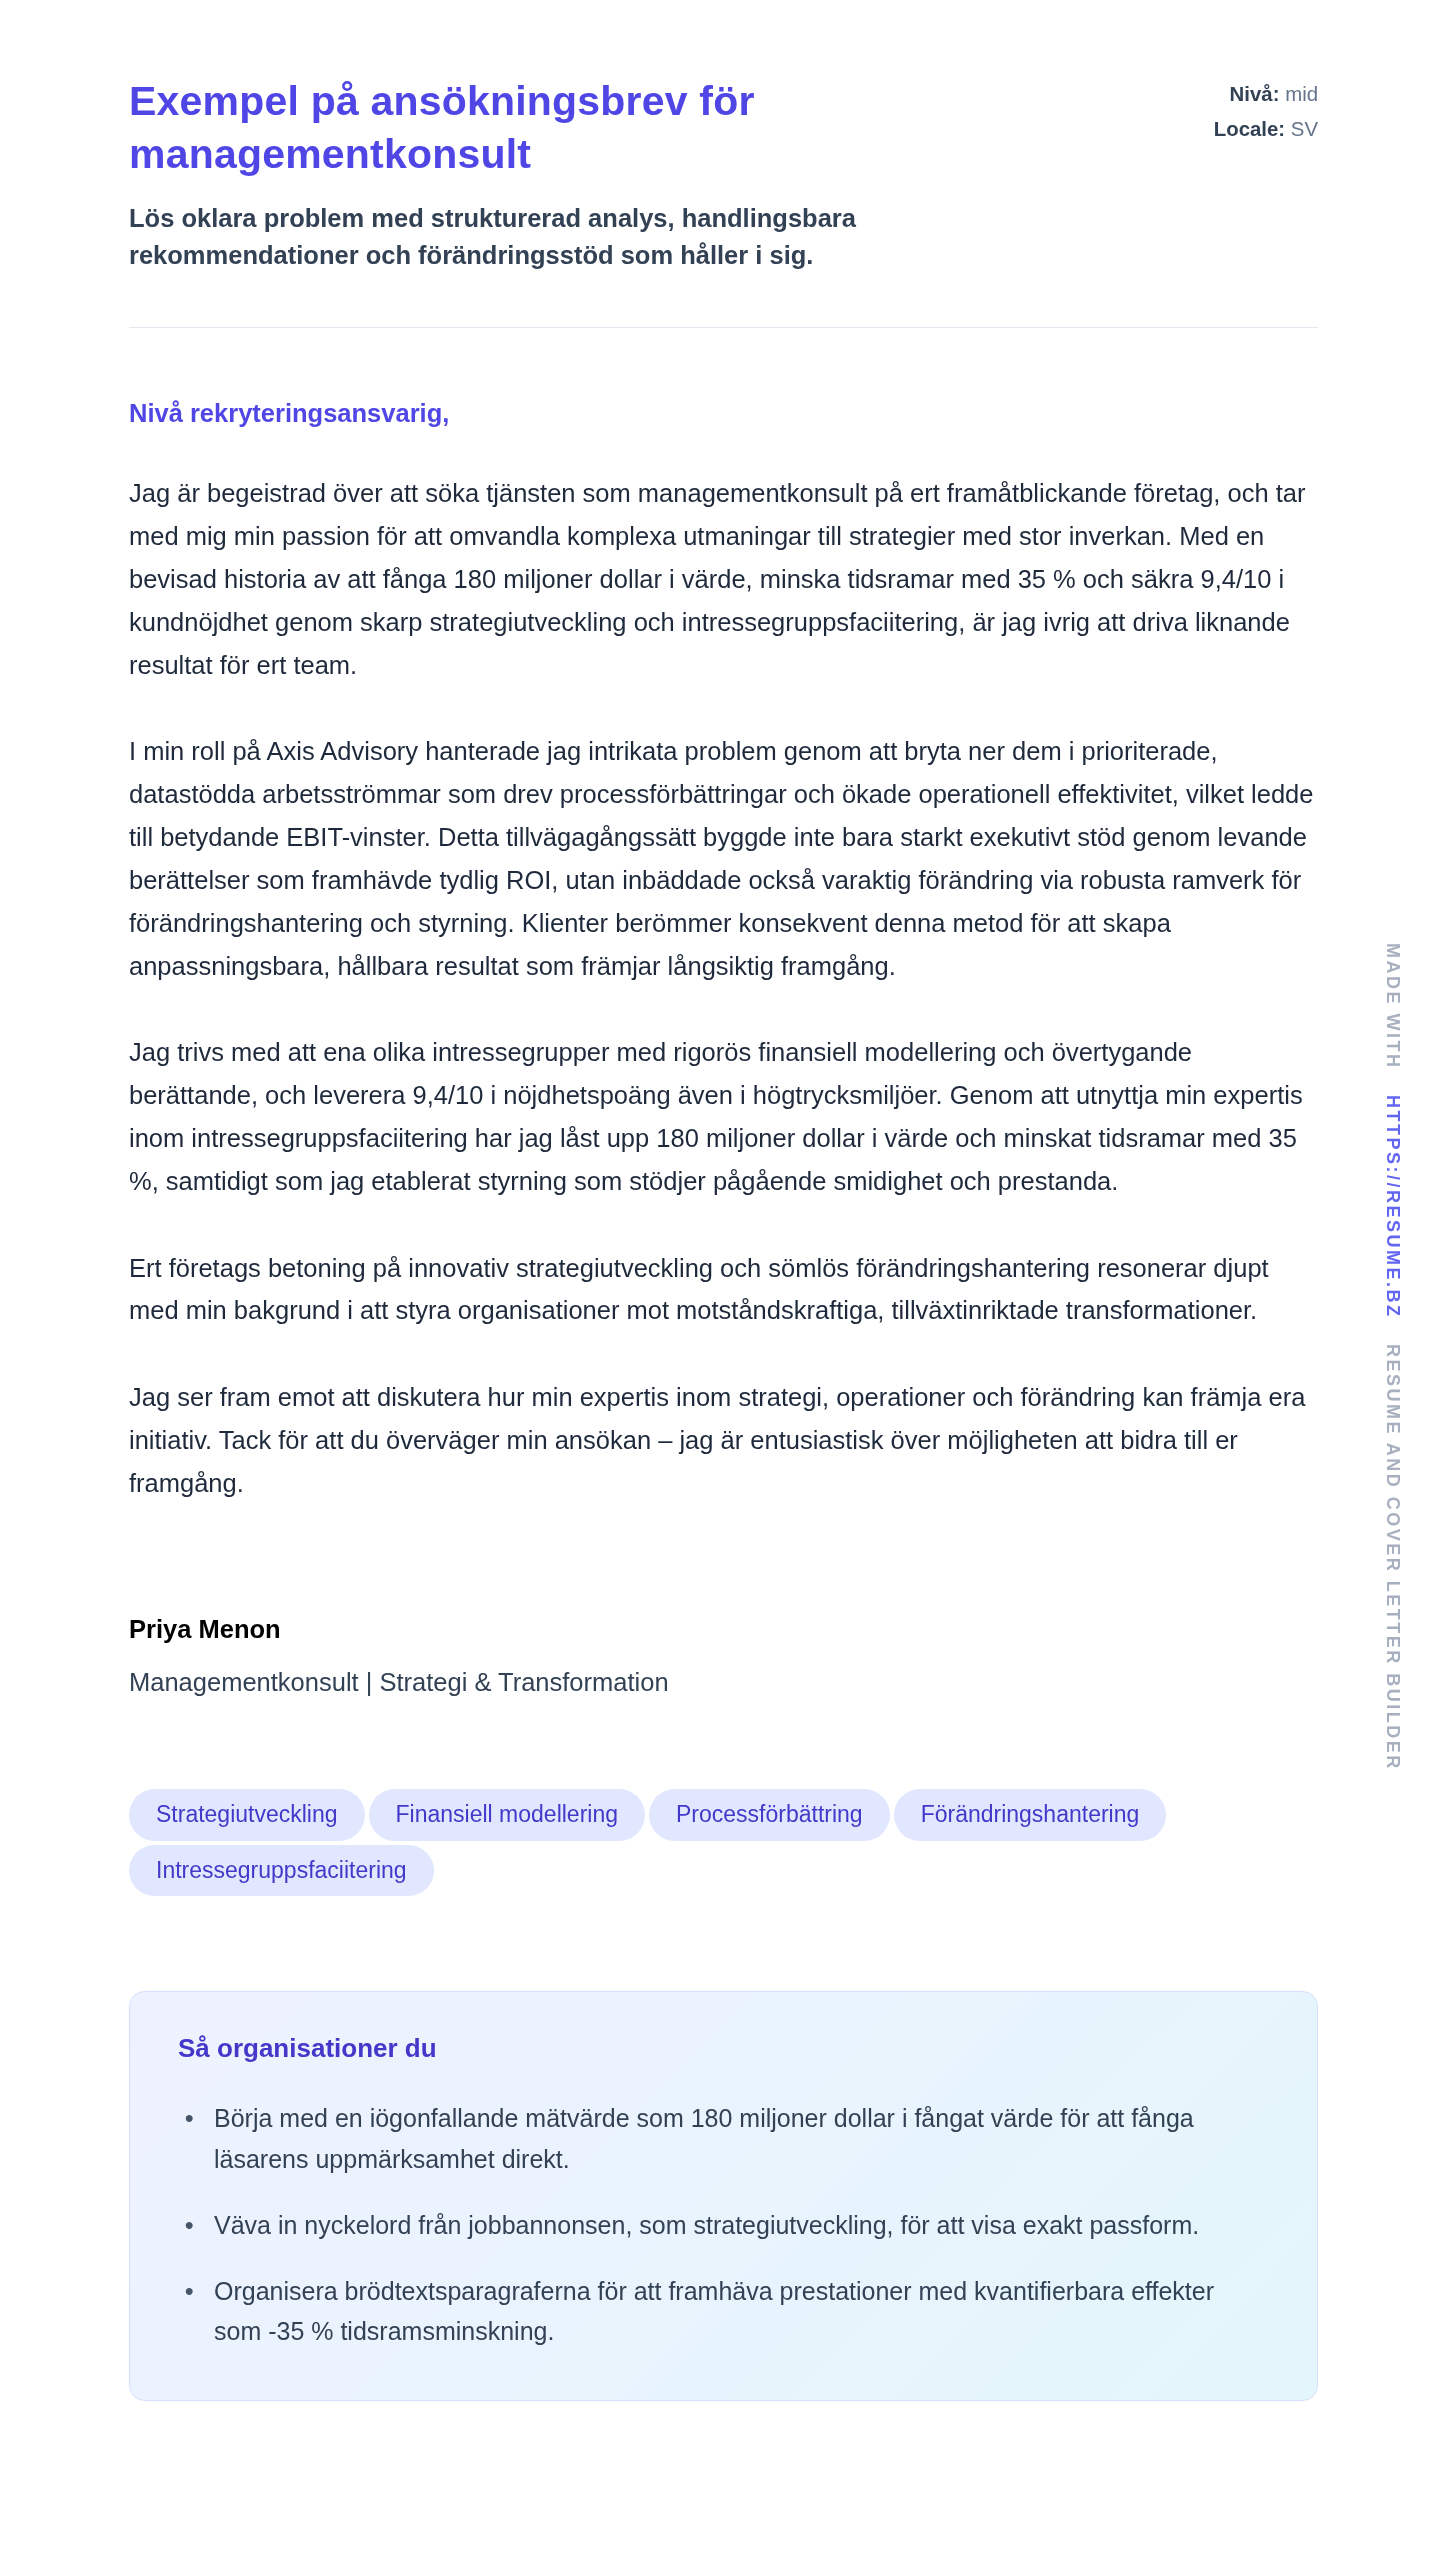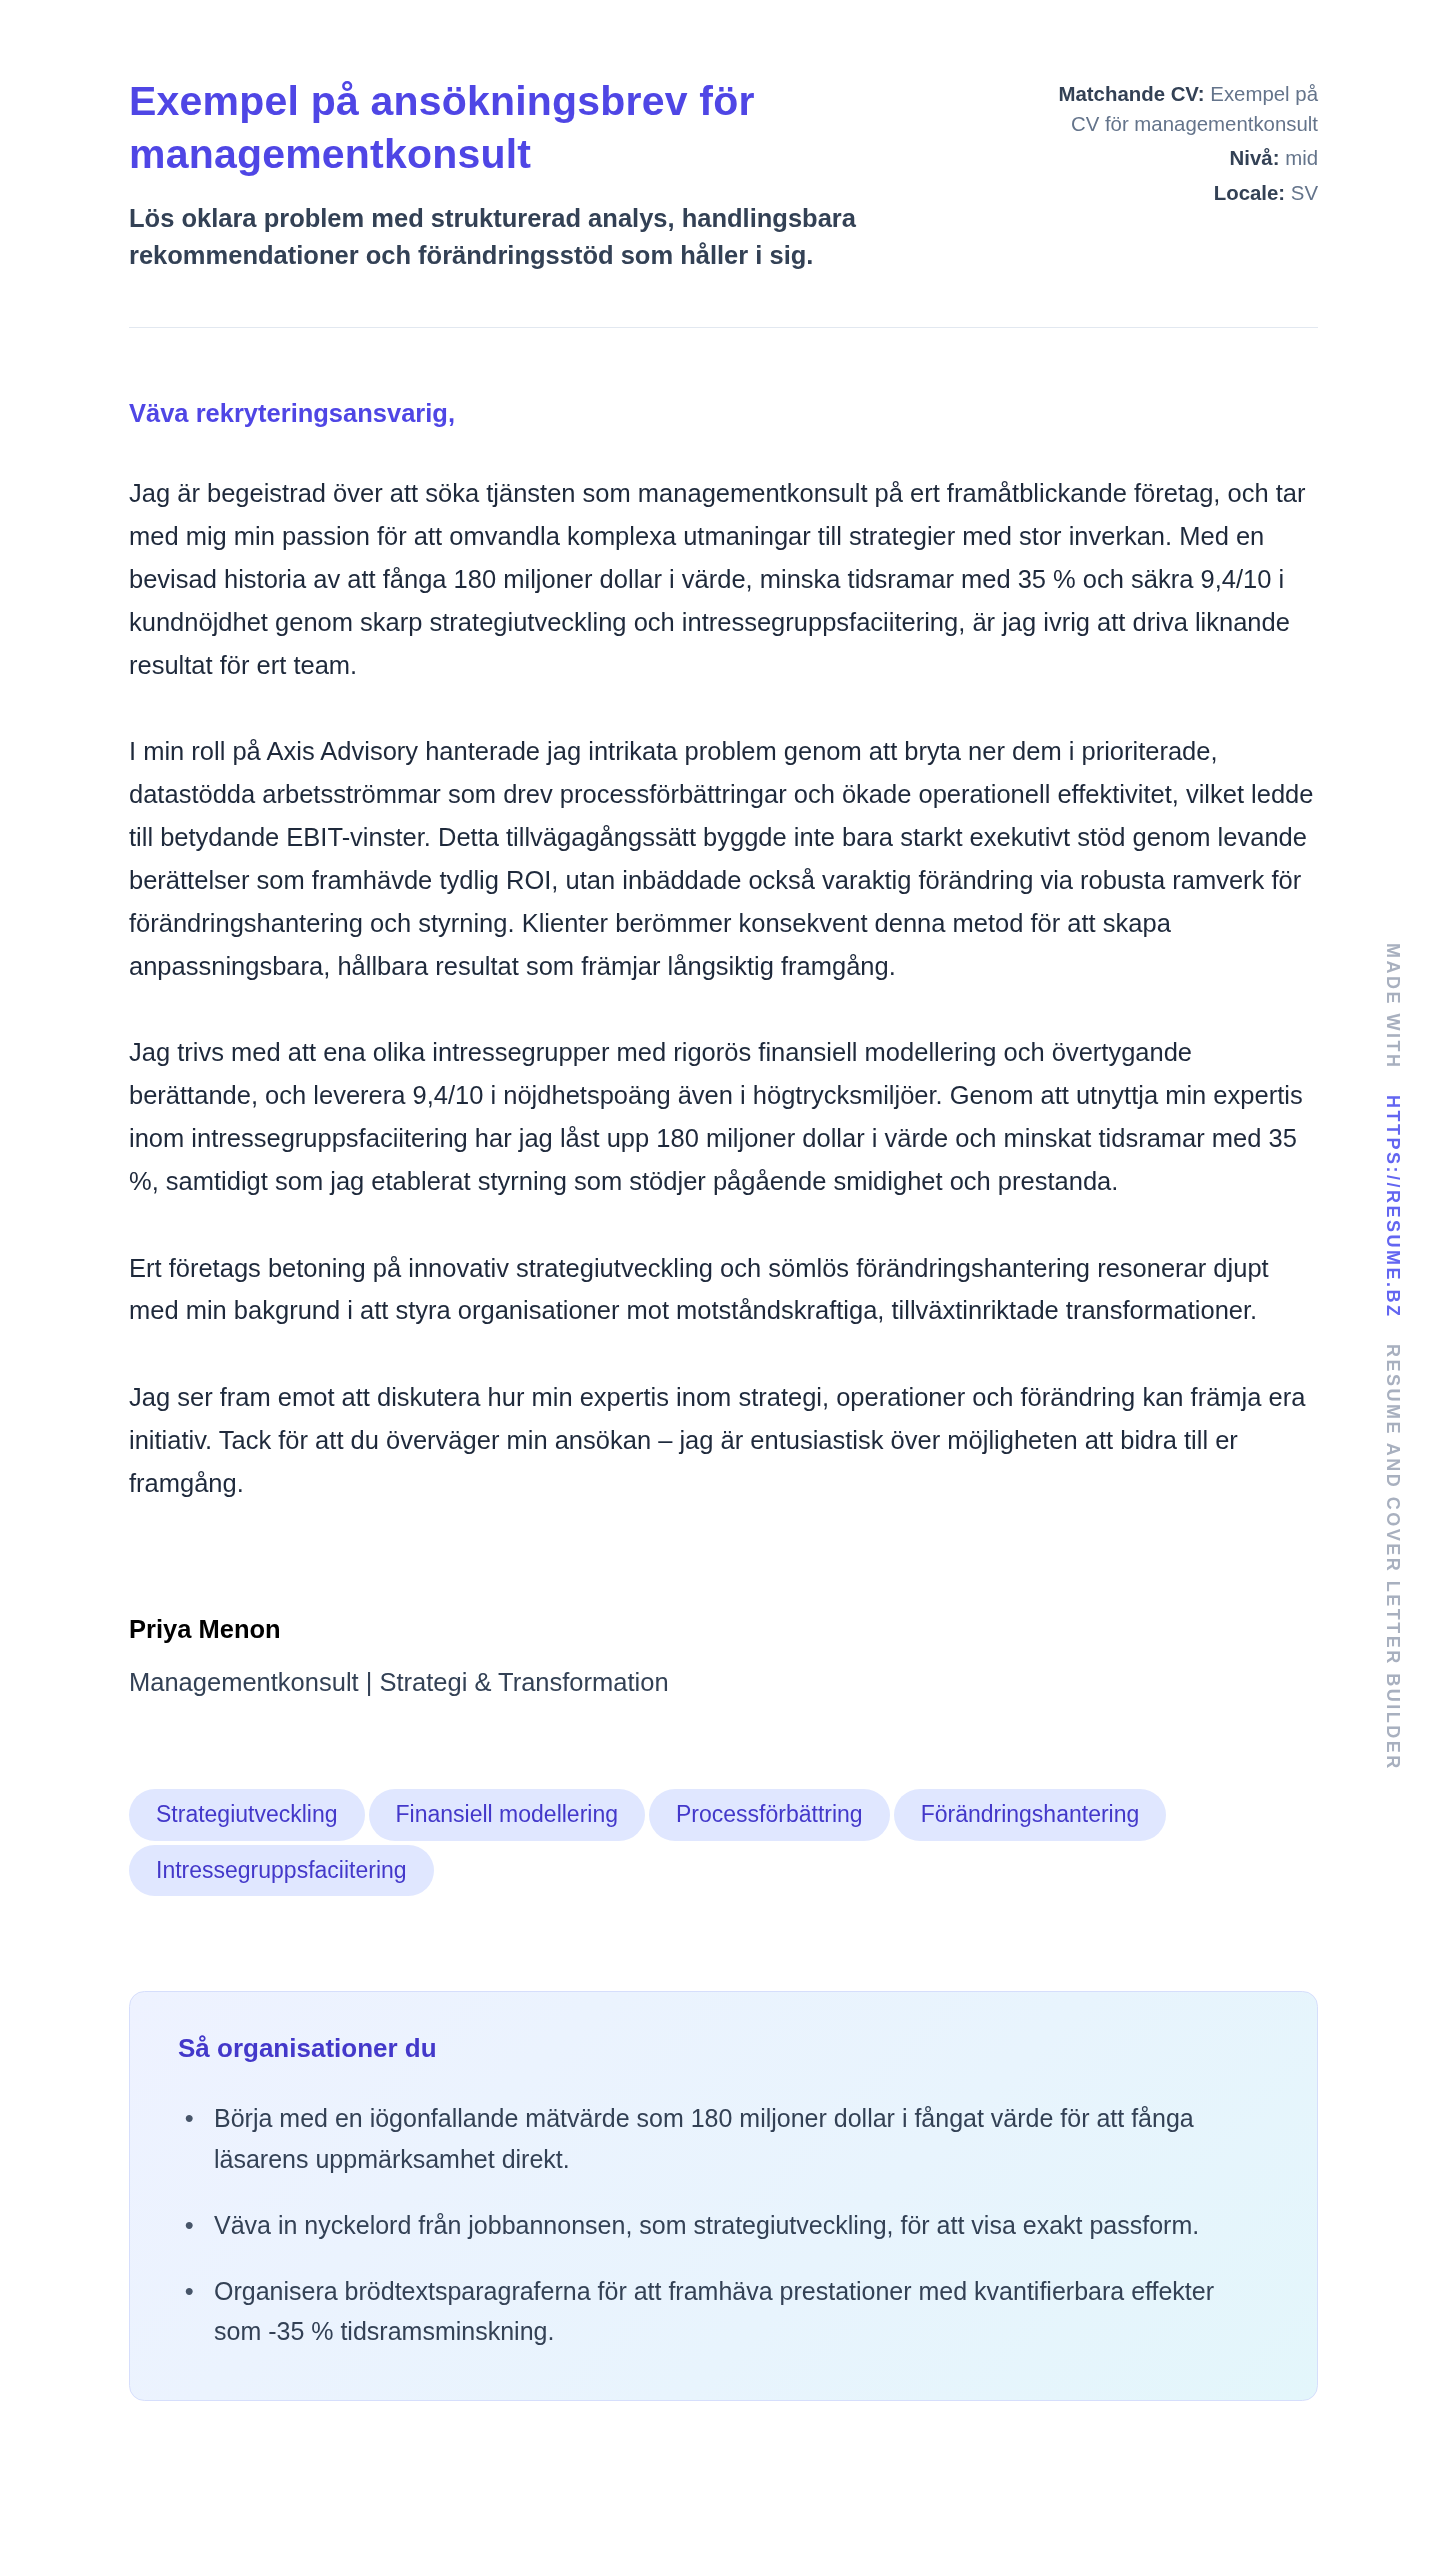--- a/index.html
+++ b/index.html
@@ -178,38 +178,34 @@
 
 <div class="page">
 
   <header class="header">
     <div class="header-left">
       <h1 class="title">Exempel på ansökningsbrev för managementkonsult</h1>
       <p class="subtitle">Lös oklara problem med strukturerad analys, handlingsbara rekommendationer och förändringsstöd som håller i sig.</p>
     </div>
     <aside class="meta">
       <div class="meta-row">
-        <span class="meta-label">Matchande CV:</span>
-        <span class="meta-value">Exempel på CV för managementkonsult</span>
-      </div>
-      <div class="meta-row">
         <span class="meta-label">Nivå:</span>
         <span class="meta-value">mid</span>
       </div>
       <div class="meta-row">
         <span class="meta-label">Locale:</span>
         <span class="meta-value">SV</span>
       </div>
     </aside>
   </header>
 
   <hr class="divider">
 
   <section class="letter">
-    <p class="greeting">Väva rekryteringsansvarig,</p>
+    <p class="greeting">Nivå rekryteringsansvarig,</p>
     <p class="para">Jag är begeistrad över att söka tjänsten som managementkonsult på ert framåtblickande företag, och tar med mig min passion för att omvandla komplexa utmaningar till strategier med stor inverkan. Med en bevisad historia av att fånga 180 miljoner dollar i värde, minska tidsramar med 35 % och säkra 9,4/10 i kundnöjdhet genom skarp strategiutveckling och intressegruppsfaciitering, är jag ivrig att driva liknande resultat för ert team.</p>
     <p class="para">I min roll på Axis Advisory hanterade jag intrikata problem genom att bryta ner dem i prioriterade, datastödda arbetsströmmar som drev processförbättringar och ökade operationell effektivitet, vilket ledde till betydande EBIT-vinster. Detta tillvägagångssätt byggde inte bara starkt exekutivt stöd genom levande berättelser som framhävde tydlig ROI, utan inbäddade också varaktig förändring via robusta ramverk för förändringshantering och styrning. Klienter berömmer konsekvent denna metod för att skapa anpassningsbara, hållbara resultat som främjar långsiktig framgång.</p>
     <p class="para">Jag trivs med att ena olika intressegrupper med rigorös finansiell modellering och övertygande berättande, och leverera 9,4/10 i nöjdhetspoäng även i högtrycksmiljöer. Genom att utnyttja min expertis inom intressegruppsfaciitering har jag låst upp 180 miljoner dollar i värde och minskat tidsramar med 35 %, samtidigt som jag etablerat styrning som stödjer pågående smidighet och prestanda.</p>
     <p class="para">Ert företags betoning på innovativ strategiutveckling och sömlös förändringshantering resonerar djupt med min bakgrund i att styra organisationer mot motståndskraftiga, tillväxtinriktade transformationer.</p>
     <p class="para">Jag ser fram emot att diskutera hur min expertis inom strategi, operationer och förändring kan främja era initiativ. Tack för att du överväger min ansökan – jag är entusiastisk över möjligheten att bidra till er framgång.</p>
     <p class="sig-name">Priya Menon</p>
     <p class="sig-role">Managementkonsult | Strategi &amp; Transformation</p>
   </section>
 
   <div class="tags">

